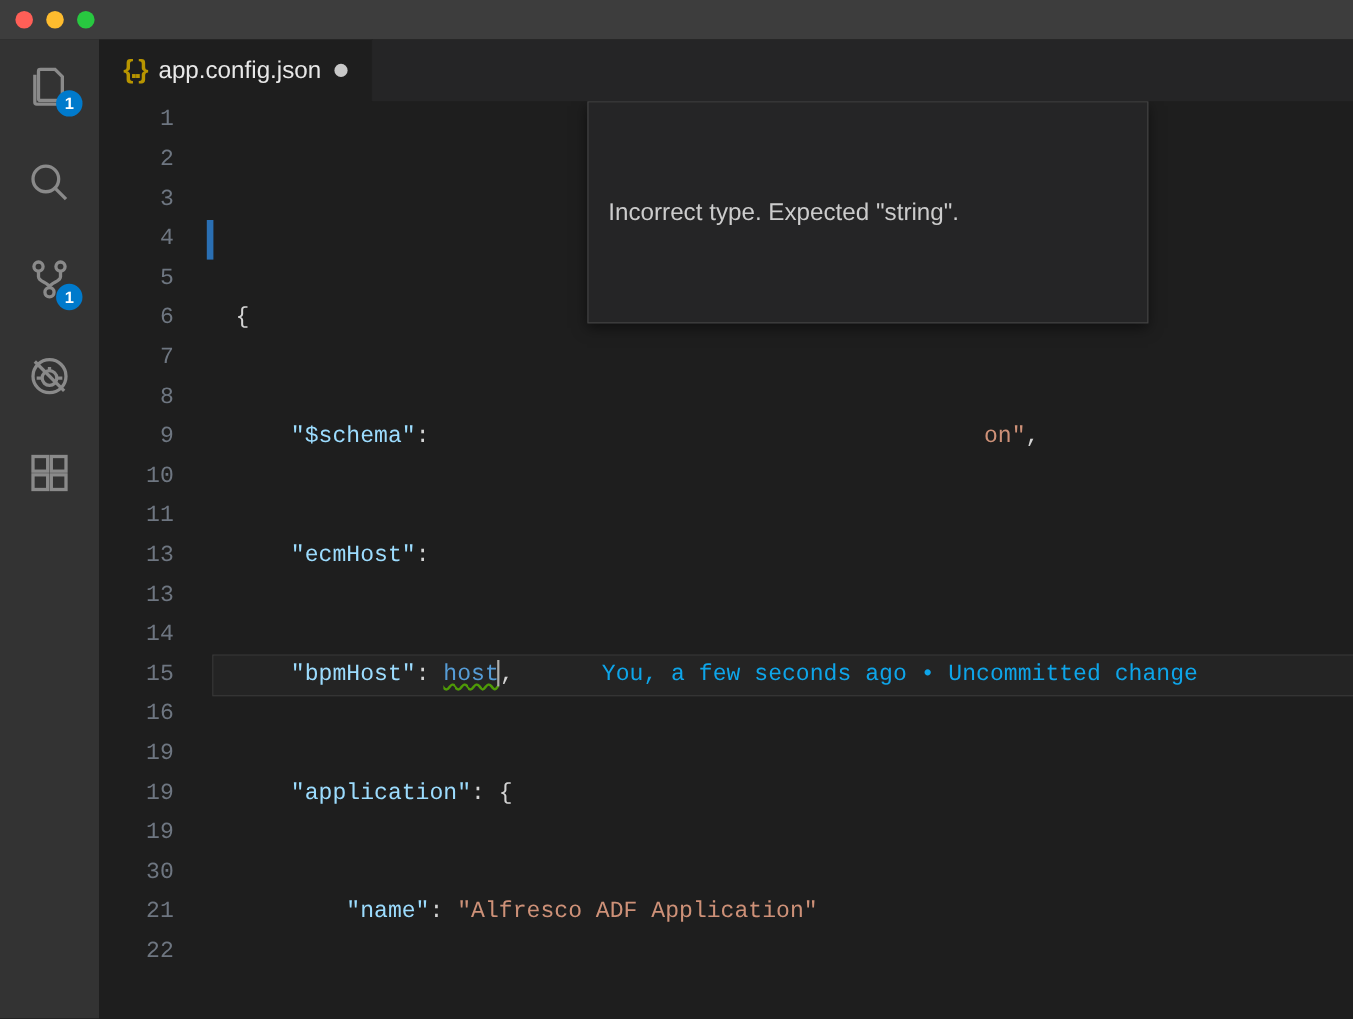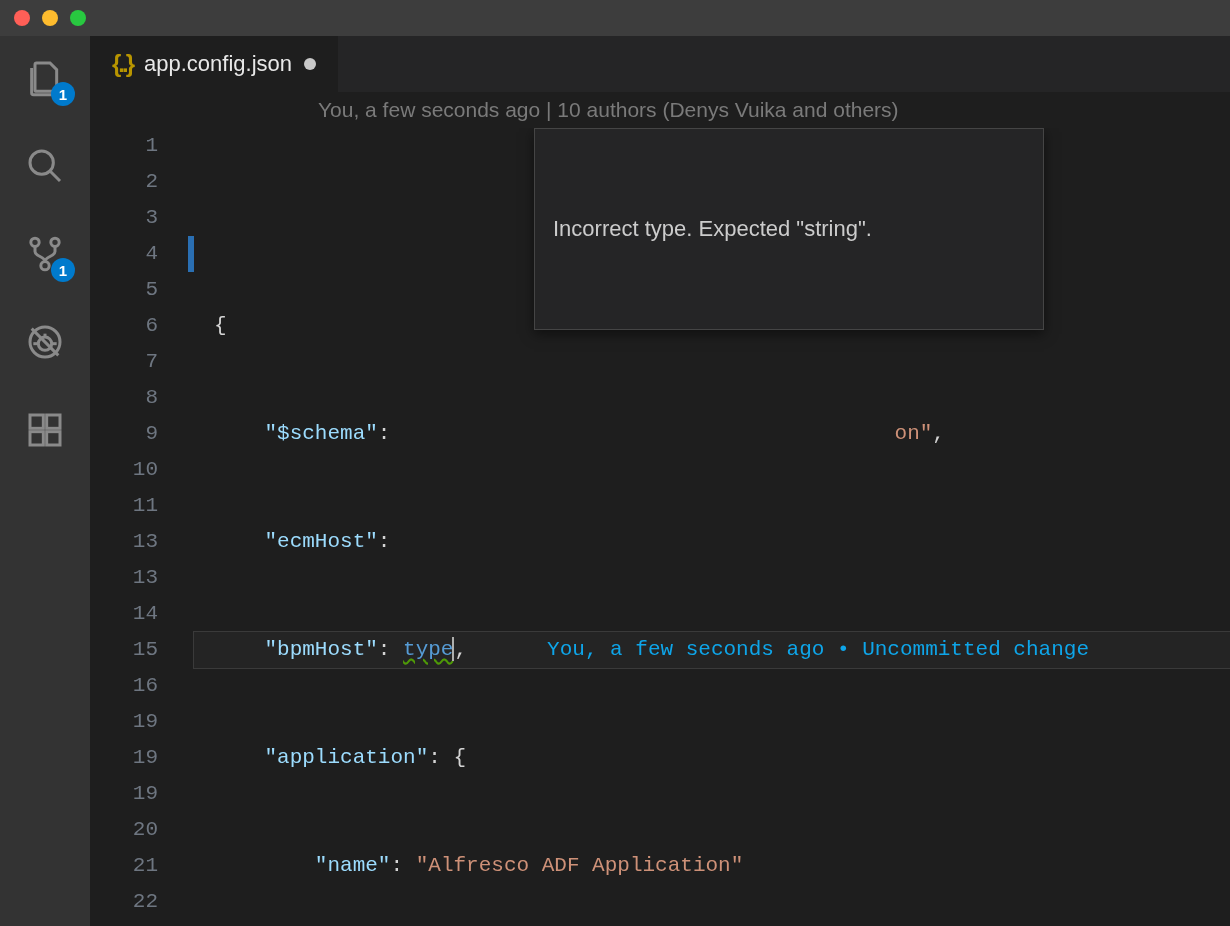--- a/index.html
+++ b/index.html
@@ -226,21 +226,20 @@
 
   <div class="editor-pane">
     <div class="tabs">
       <div class="tab">
         <span class="json-icon">{..}</span>
         <span>app.config.json</span>
         <span class="dirty-dot"></span>
       </div>
     </div>
 
-    <div class="breadcrumb">You, a few seconds ago | 10 authors (Denys Vuika and others)</div>
 
     <div class="code-area">
       <div class="gutter">
         <div class="ln">1</div>
         <div class="ln">2</div>
         <div class="ln">3</div>
         <div class="ln">4</div>
         <div class="ln">5</div>
         <div class="ln">6</div>
         <div class="ln">7</div>
@@ -249,39 +248,39 @@
         <div class="ln">10</div>
         <div class="ln">11</div>
         <div class="ln">13</div>
         <div class="ln">13</div>
         <div class="ln">14</div>
         <div class="ln">15</div>
         <div class="ln">16</div>
         <div class="ln">19</div>
         <div class="ln">19</div>
         <div class="ln">19</div>
-        <div class="ln">20</div>
+        <div class="ln">30</div>
         <div class="ln">21</div>
         <div class="ln">22</div>
       </div>
 
       <div class="mod-bar">
         <div class="mod-mark" style="top:108px;height:36px;"></div>
       </div>
 
       <div class="code">
 
         <div class="hover">
           <div class="hover-row">Incorrect type. Expected "string".</div>
         </div>
 
         <div class="line"><span class="tok-brace">{</span></div>
         <div class="line">    <span class="tok-key">"$schema"</span><span class="tok-punc">:</span>                                        <span class="tok-str">on"</span><span class="tok-punc">,</span></div>
         <div class="line">    <span class="tok-key">"ecmHost"</span><span class="tok-punc">:</span></div>
-        <div class="line current">    <span class="tok-key">"bpmHost"</span><span class="tok-punc">:</span> <span class="tok-bool squiggle">type</span><span class="cursor"></span><span class="tok-punc">,</span><span class="blame">You, a few seconds ago • Uncommitted change</span></div>
+        <div class="line current">    <span class="tok-key">"bpmHost"</span><span class="tok-punc">:</span> <span class="tok-bool squiggle">host</span><span class="cursor"></span><span class="tok-punc">,</span><span class="blame">You, a few seconds ago • Uncommitted change</span></div>
         <div class="line">    <span class="tok-key">"application"</span><span class="tok-punc">:</span> <span class="tok-brace">{</span></div>
         <div class="line">        <span class="tok-key">"name"</span><span class="tok-punc">:</span> <span class="tok-str">"Alfresco ADF Application"</span></div>
         
         
         
         
         
         
         
         

